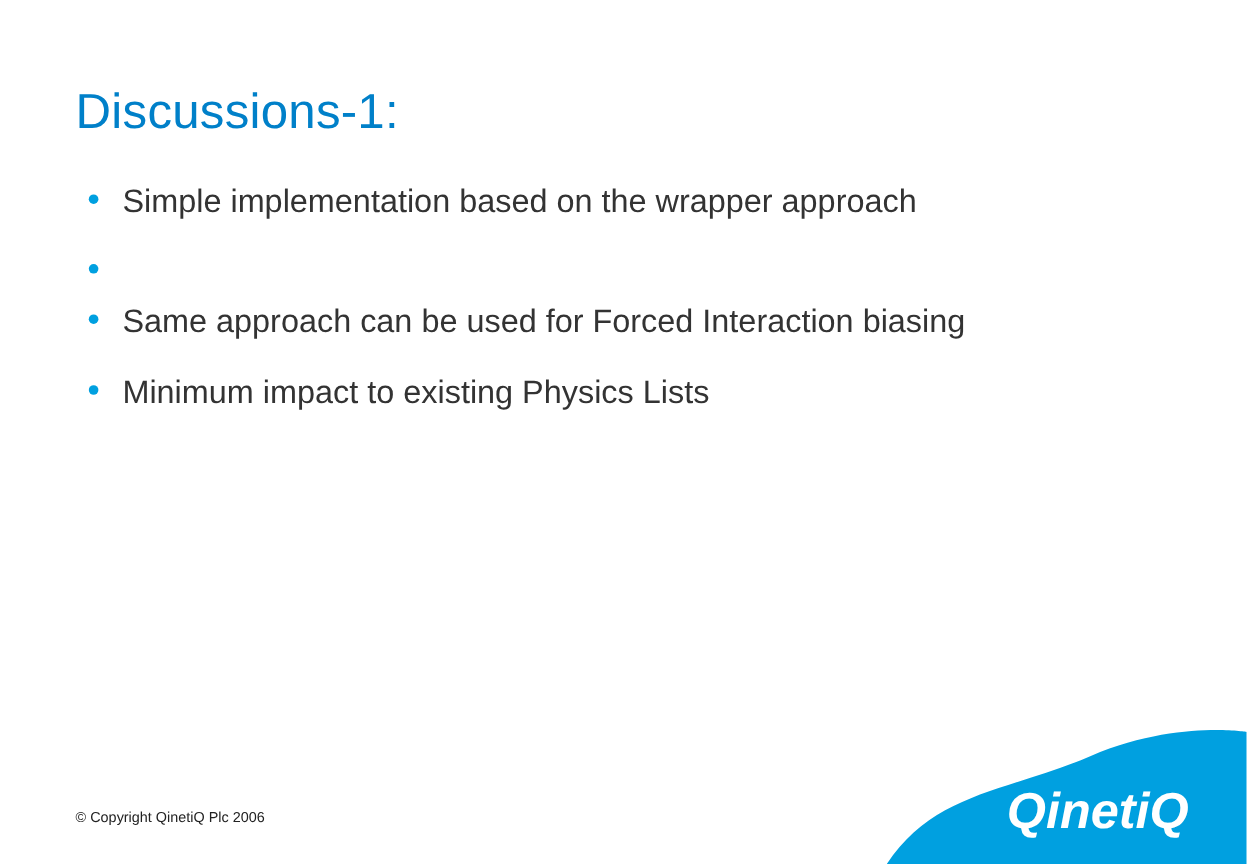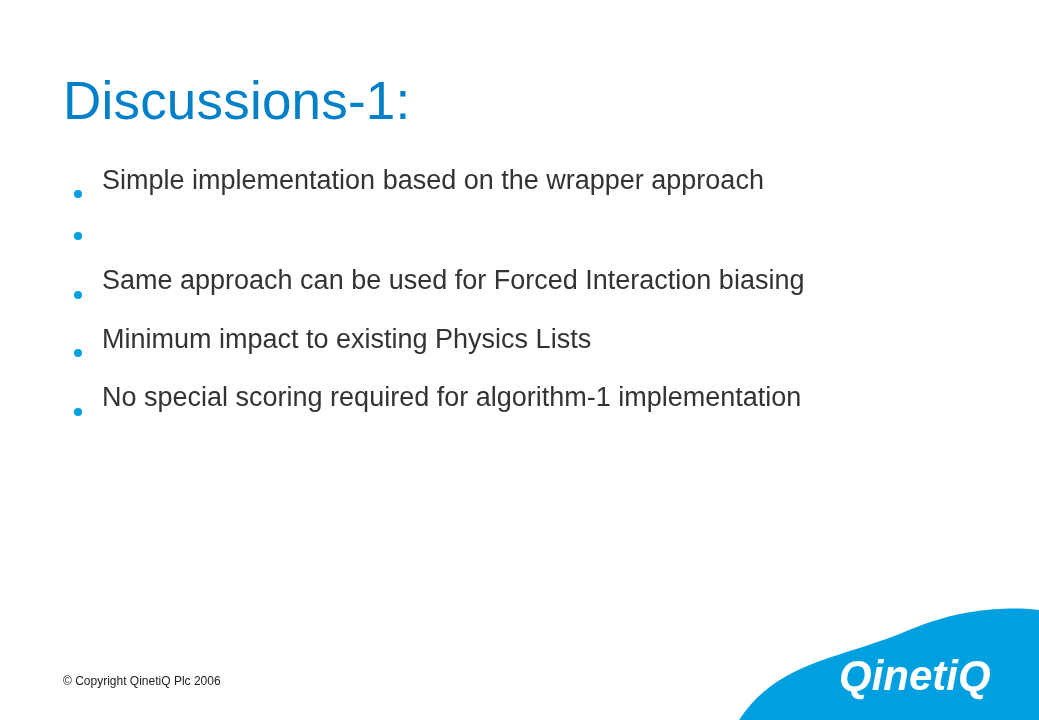--- a/index.html
+++ b/index.html
@@ -15,36 +15,35 @@
   .slide {
     position: relative;
     width: 100%;
     height: 100%;
     box-sizing: border-box;
   }
   .title {
     position: absolute;
     left: 63px;
     top: 70px;
-    font-size: 53px;
+    font-size: 41px;
     color: #0080c9;
     font-weight: 400;
     letter-spacing: 0.2px;
   }
   .bullets {
     position: absolute;
     left: 74px;
     top: 150px;
     width: 880px;
   }
   .bullet-row {
     display: flex;
-    align-items: flex-end;
+    align-items: flex-start;
     margin-bottom: 22px;
-    margin-top: 12px;
   }
   .bullet-dot {
     width: 8px;
     height: 8px;
     border-radius: 50%;
     background: #00a0e0;
     margin-top: 12px;
     margin-right: 20px;
     flex-shrink: 0;
   }
@@ -87,24 +86,20 @@
       <div class="bullet-dot"></div>
     </div>
     <div class="bullet-row">
       <div class="bullet-dot"></div>
       <div class="bullet-text">Same approach can be used for Forced Interaction biasing</div>
     </div>
     <div class="bullet-row">
       <div class="bullet-dot"></div>
       <div class="bullet-text">Minimum impact to existing Physics Lists</div>
     </div>
-    <div class="bullet-row">
-      <div class="bullet-dot"></div>
-      <div class="bullet-text">No special scoring required for algorithm-1 implementation</div>
-    </div>
   </div>
 
   <div class="copyright">© Copyright QinetiQ Plc 2006</div>
 
   <div class="logo-wrap">
     <svg width="300" height="120" viewBox="0 0 300 120">
       <path d="M 0 120 L 300 120 L 300 10 C 300 10 240 0 170 30 C 100 60 40 60 0 120 Z" fill="#00a0e0"></path>
       <text x="100" y="90" font-family="Arial, Helvetica, sans-serif" font-size="42" font-weight="bold" font-style="italic" fill="#ffffff">QinetiQ</text>
     </svg>
   </div>

